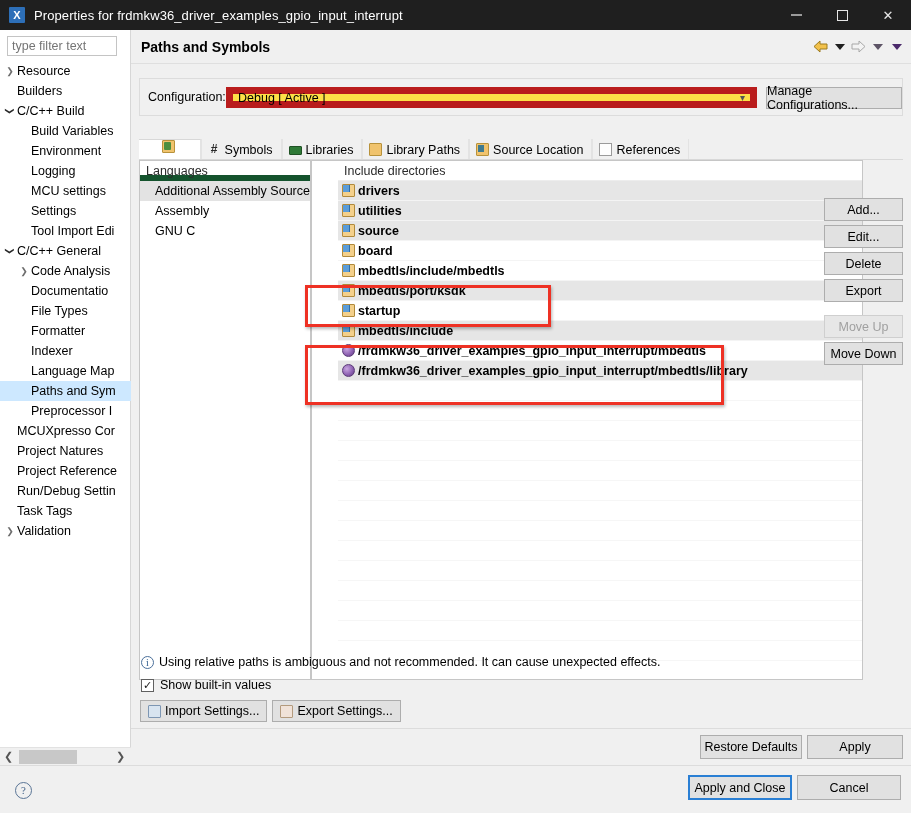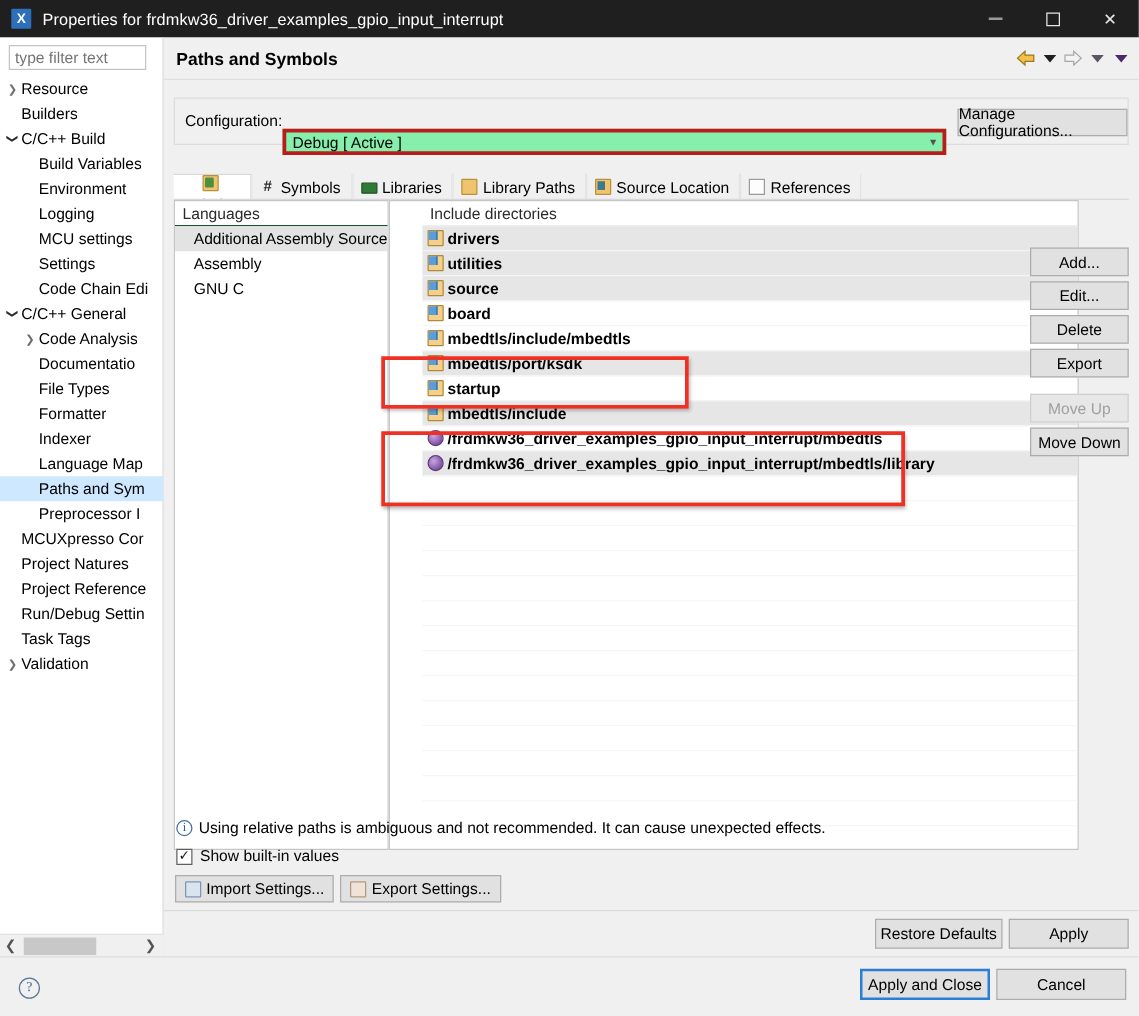--- a/index.html
+++ b/index.html
@@ -83,22 +83,22 @@
 
   #titlesep { position: absolute; left: 0; top: 33px; width: 780px; height: 1px; background: #dfdfdf; }
 
   
   #cfgbox {
     position: absolute; left: 8px; top: 48px; width: 764px; height: 38px;
     background: #f0f0f0; border: 1px solid #dcdcdc;
   }
   #cfglabel { position: absolute; left: 8px; top: 11px; font-size: 12.5px; }
   #cfgcombo {
-    position: absolute; left: 86px; top: 24px; width: 531px; height: 21px;
-    background: #86efac; border: 3px solid #b91c1c;
+    position: absolute; left: 86px; top: 8px; width: 531px; height: 21px;
+    background: #fde047; border: 7px solid #b91c1c;
     display: flex; align-items: center; justify-content: space-between; padding: 0 5px;
   }
   #cfgcombo .val { font-size: 12.5px; }
   #cfgcombo .chev { font-size: 10px; color: #555; }
   #manageBtn {
     position: absolute; left: 626px; top: 8px; width: 136px; height: 22px;
     background: #e1e1e1; border: 1px solid #adadad; font-size: 12.5px;
     display: flex; align-items: center; justify-content: center;
     font-family: "Liberation Sans", sans-serif;
   }
@@ -130,21 +130,21 @@
   .ico-libpath { background: #f0c36d; border: 1px solid #b8923b; border-radius: 1px; }
   .ico-src { background: #f0c36d; border: 1px solid #b8923b; border-radius: 1px; position: relative; }
   .ico-src:after { content:''; position:absolute; left:1px; top:1px; width:6px; height:7px; background:#3f7a8f; }
   .ico-ref { background: #fdfdfd; border: 1px solid #9a9a9a; }
 
   
   #langpanel {
     position: absolute; left: 8px; top: 130px; width: 172px; height: 520px;
     background: #ffffff; border: 1px solid #c6c6c6;
   }
-  #langhdr { height: 20px; line-height: 20px; padding-left: 6px; font-size: 12.5px; color: #2b2b2b; border-bottom: 1px solid #14532d; }
+  #langhdr { height: 20px; line-height: 20px; padding-left: 6px; font-size: 12.5px; color: #2b2b2b; border-bottom: 6px solid #14532d; }
   .langrow { height: 20px; line-height: 20px; padding-left: 15px; font-size: 12.5px; white-space: nowrap; overflow: hidden; }
   .langrow.sel { background: #e3e3e3; }
 
   #incpanel {
     position: absolute; left: 180px; top: 130px; width: 552px; height: 520px;
     background: #ffffff; border: 1px solid #c6c6c6; padding-left: 26px;
   }
   #inchdr { height: 20px; line-height: 20px; padding-left: 6px; font-size: 12.5px; color: #2b2b2b; border-bottom: 1px solid #ededed; }
   #incrows { position: relative; }
   .increc {
@@ -292,21 +292,21 @@
       <div class="tnode ind1">
         <span class="arrow"></span>
         <span class="tlabel">MCU settings</span>
       </div>
       <div class="tnode ind1">
         <span class="arrow"></span>
         <span class="tlabel">Settings</span>
       </div>
       <div class="tnode ind1">
         <span class="arrow"></span>
-        <span class="tlabel">Code Chain Edi</span>
+        <span class="tlabel">Tool Import Edi</span>
       </div>
       <div class="tnode ind0">
         <span class="arrow down" style="transform: rotate(90deg); display: inline-block;">❯</span>
         <span class="tlabel">C/C++ General</span>
       </div>
       <div class="tnode ind1">
         <span class="arrow">❯</span>
         <span class="tlabel">Code Analysis</span>
       </div>
       <div class="tnode ind1">

